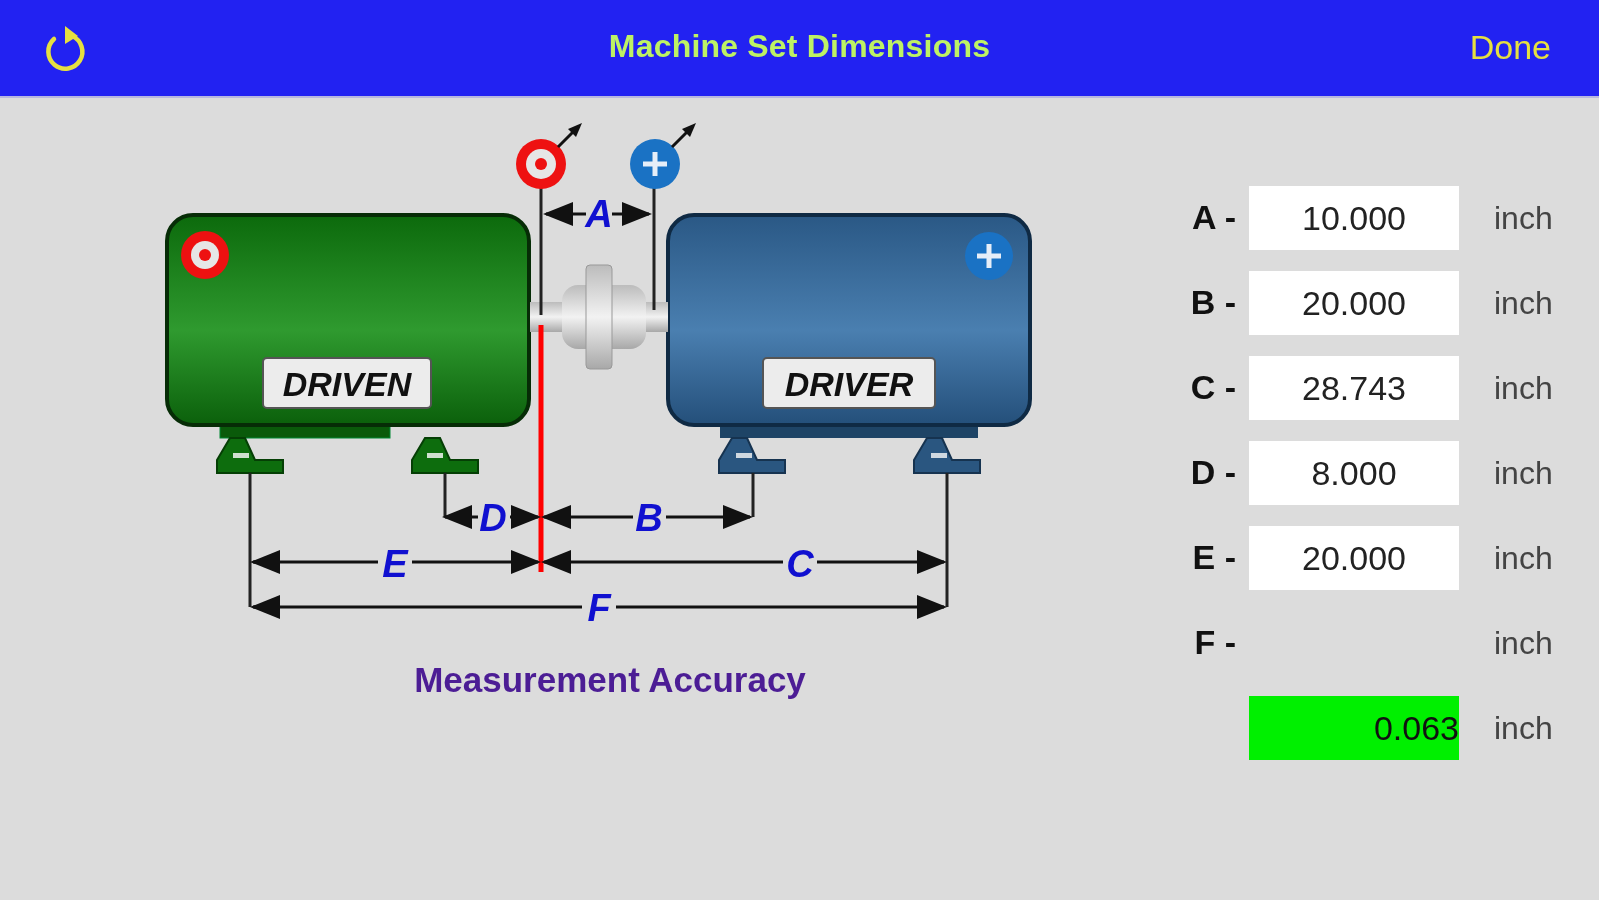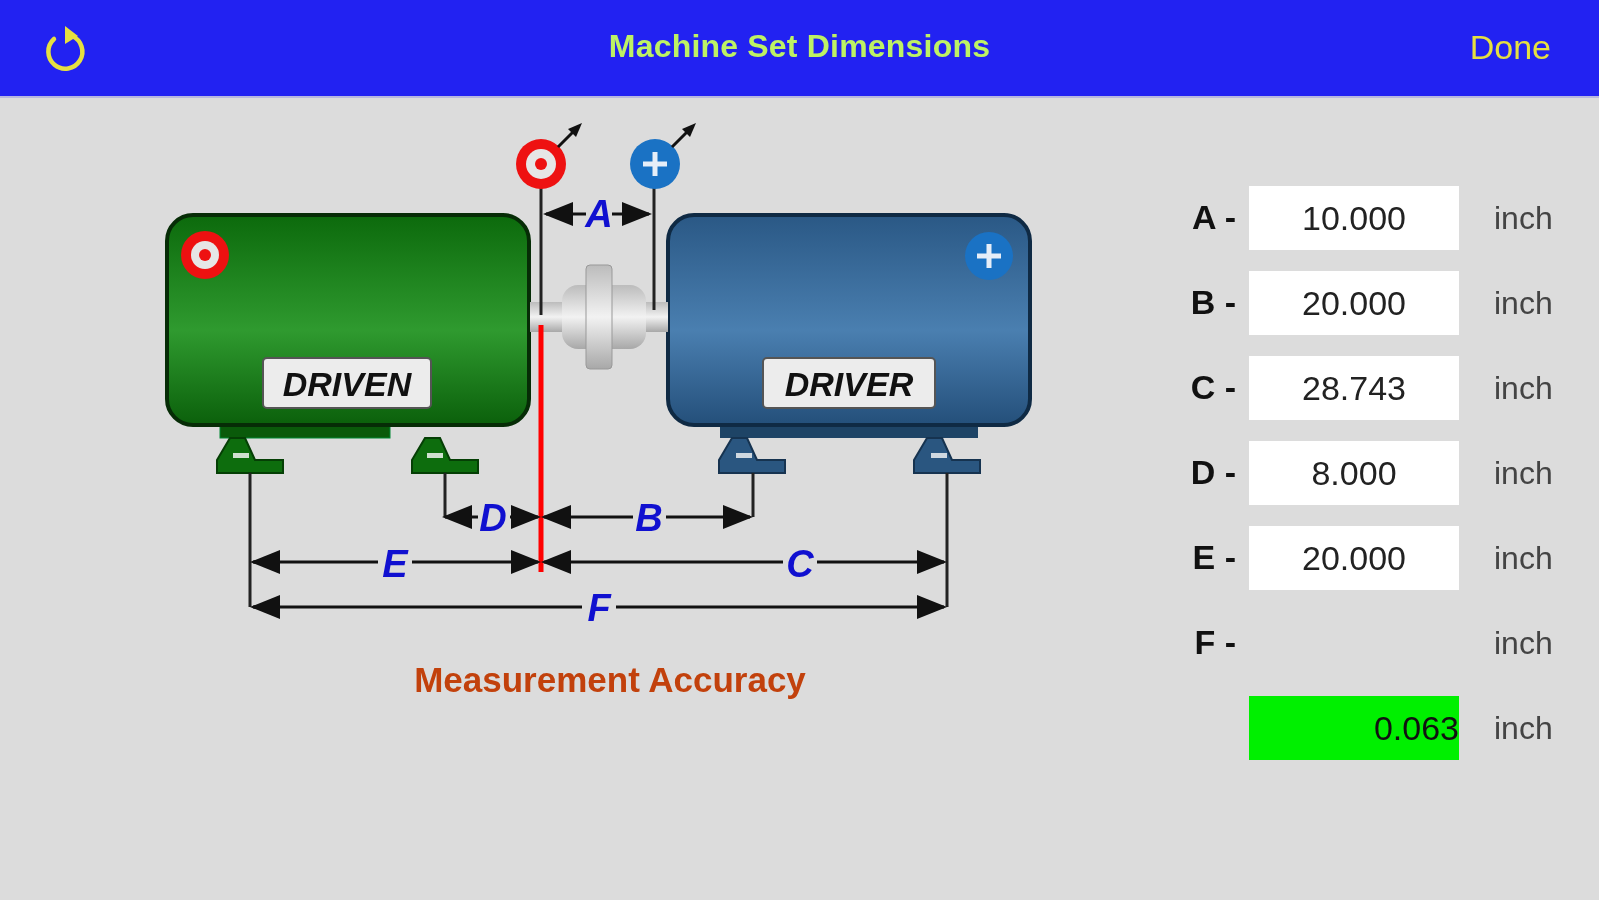--- a/index.html
+++ b/index.html
@@ -3,21 +3,21 @@
 <meta charset="utf-8">
 <style>
   html,body{margin:0;padding:0;}
   body{width:1599px;height:900px;background:#dcdcdc;font-family:"Liberation Sans","DejaVu Sans",sans-serif;position:relative;overflow:hidden;}
   .navbar{position:absolute;left:0;top:0;width:1599px;height:96px;background:#2222f2;border-bottom:2px solid #b8b8e0;}
   .nav-title{position:absolute;left:0;right:0;top:28px;text-align:center;color:#bef264;font-size:32px;font-weight:bold;letter-spacing:0.2px;}
   .refresh-btn{position:absolute;left:38px;top:22px;width:54px;height:54px;cursor:pointer;}
   .done-btn{position:absolute;right:48px;top:28px;color:#e6e040;font-size:34px;cursor:pointer;}
   .diagram{position:absolute;left:150px;top:115px;width:900px;height:520px;}
   .legend{position:absolute;left:300px;top:660px;width:620px;text-align:center;}
-  .legend-title{font-size:35px;font-weight:bold;color:#c2410c;margin-bottom:8px;}
+  .legend-title{font-size:35px;font-weight:bold;color:#4c1d95;margin-bottom:8px;}
   .legend-line{font-size:31px;color:#333;line-height:47px;}
   .form{position:absolute;left:1050px;top:186px;width:549px;}
   .row{position:absolute;left:0;width:549px;height:66px;}
   .row-label{position:absolute;right:363px;top:12px;font-size:34px;font-weight:bold;color:#111;white-space:nowrap;}
   .row-input{position:absolute;left:199px;top:0;width:210px;height:64px;background:#fff;border-radius:0;font-size:34px;color:#222;text-align:center;line-height:64px;border:none;cursor:text;}
   .row-unit{position:absolute;left:420px;top:14px;font-size:32px;color:#444;margin-left:24px;}
   .acc-input{background:#00f000;color:#111;cursor:default;text-align:right;}
 </style>
 </head>
 <body>

